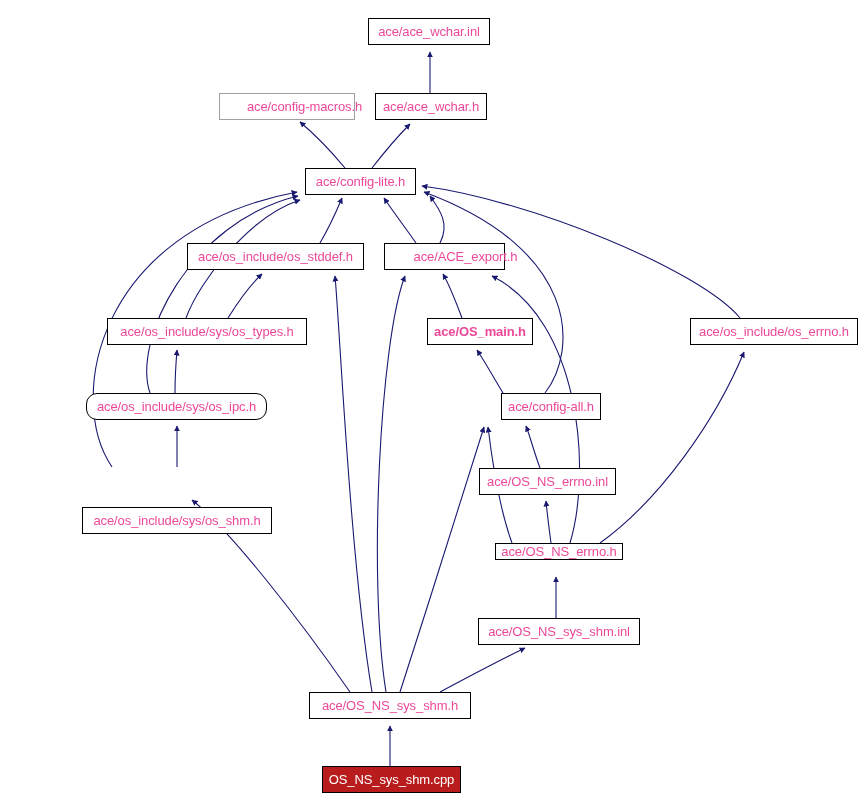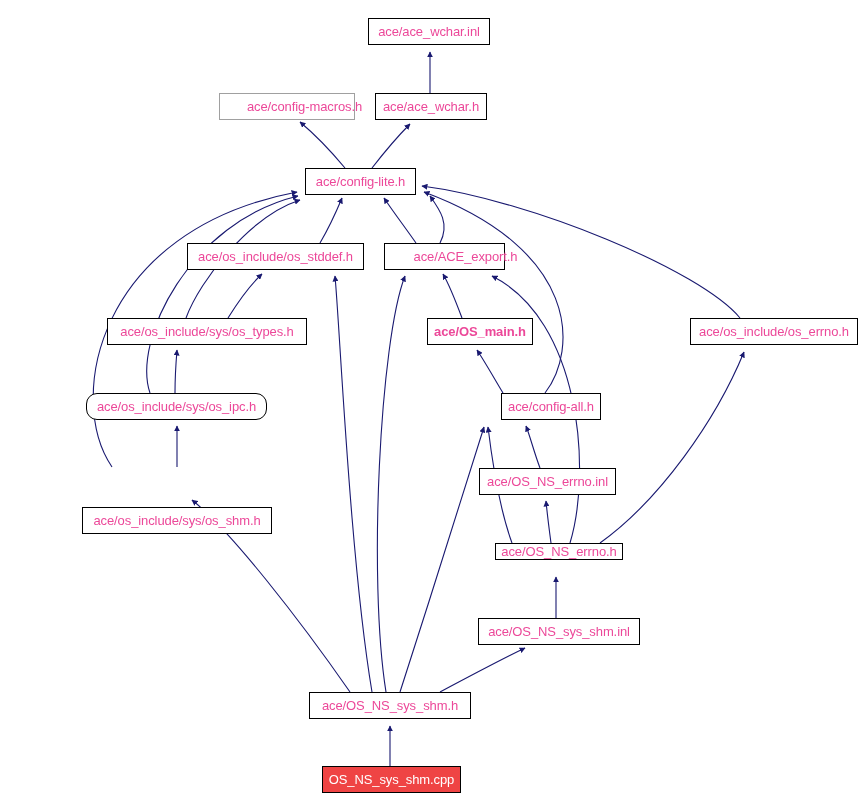--- a/index.html
+++ b/index.html
@@ -35,21 +35,21 @@
     color: #ec4899;
     font-size: 13px;
     line-height: 1;
     letter-spacing: -0.1px;
     padding: 0 5px;
   }
   .node.grey-border {
     border-color: #a0a0a0;
   }
   .node.root {
-    background: #ef4444;
+    background: #b91c1c;
     border-color: #000000;
     color: #ffffff;
   }
 </style>
 </head>
 <body>
 
 <div id="canvas">
 
   <svg id="edges" viewBox="0 0 862 808" xmlns="http://www.w3.org/2000/svg">

